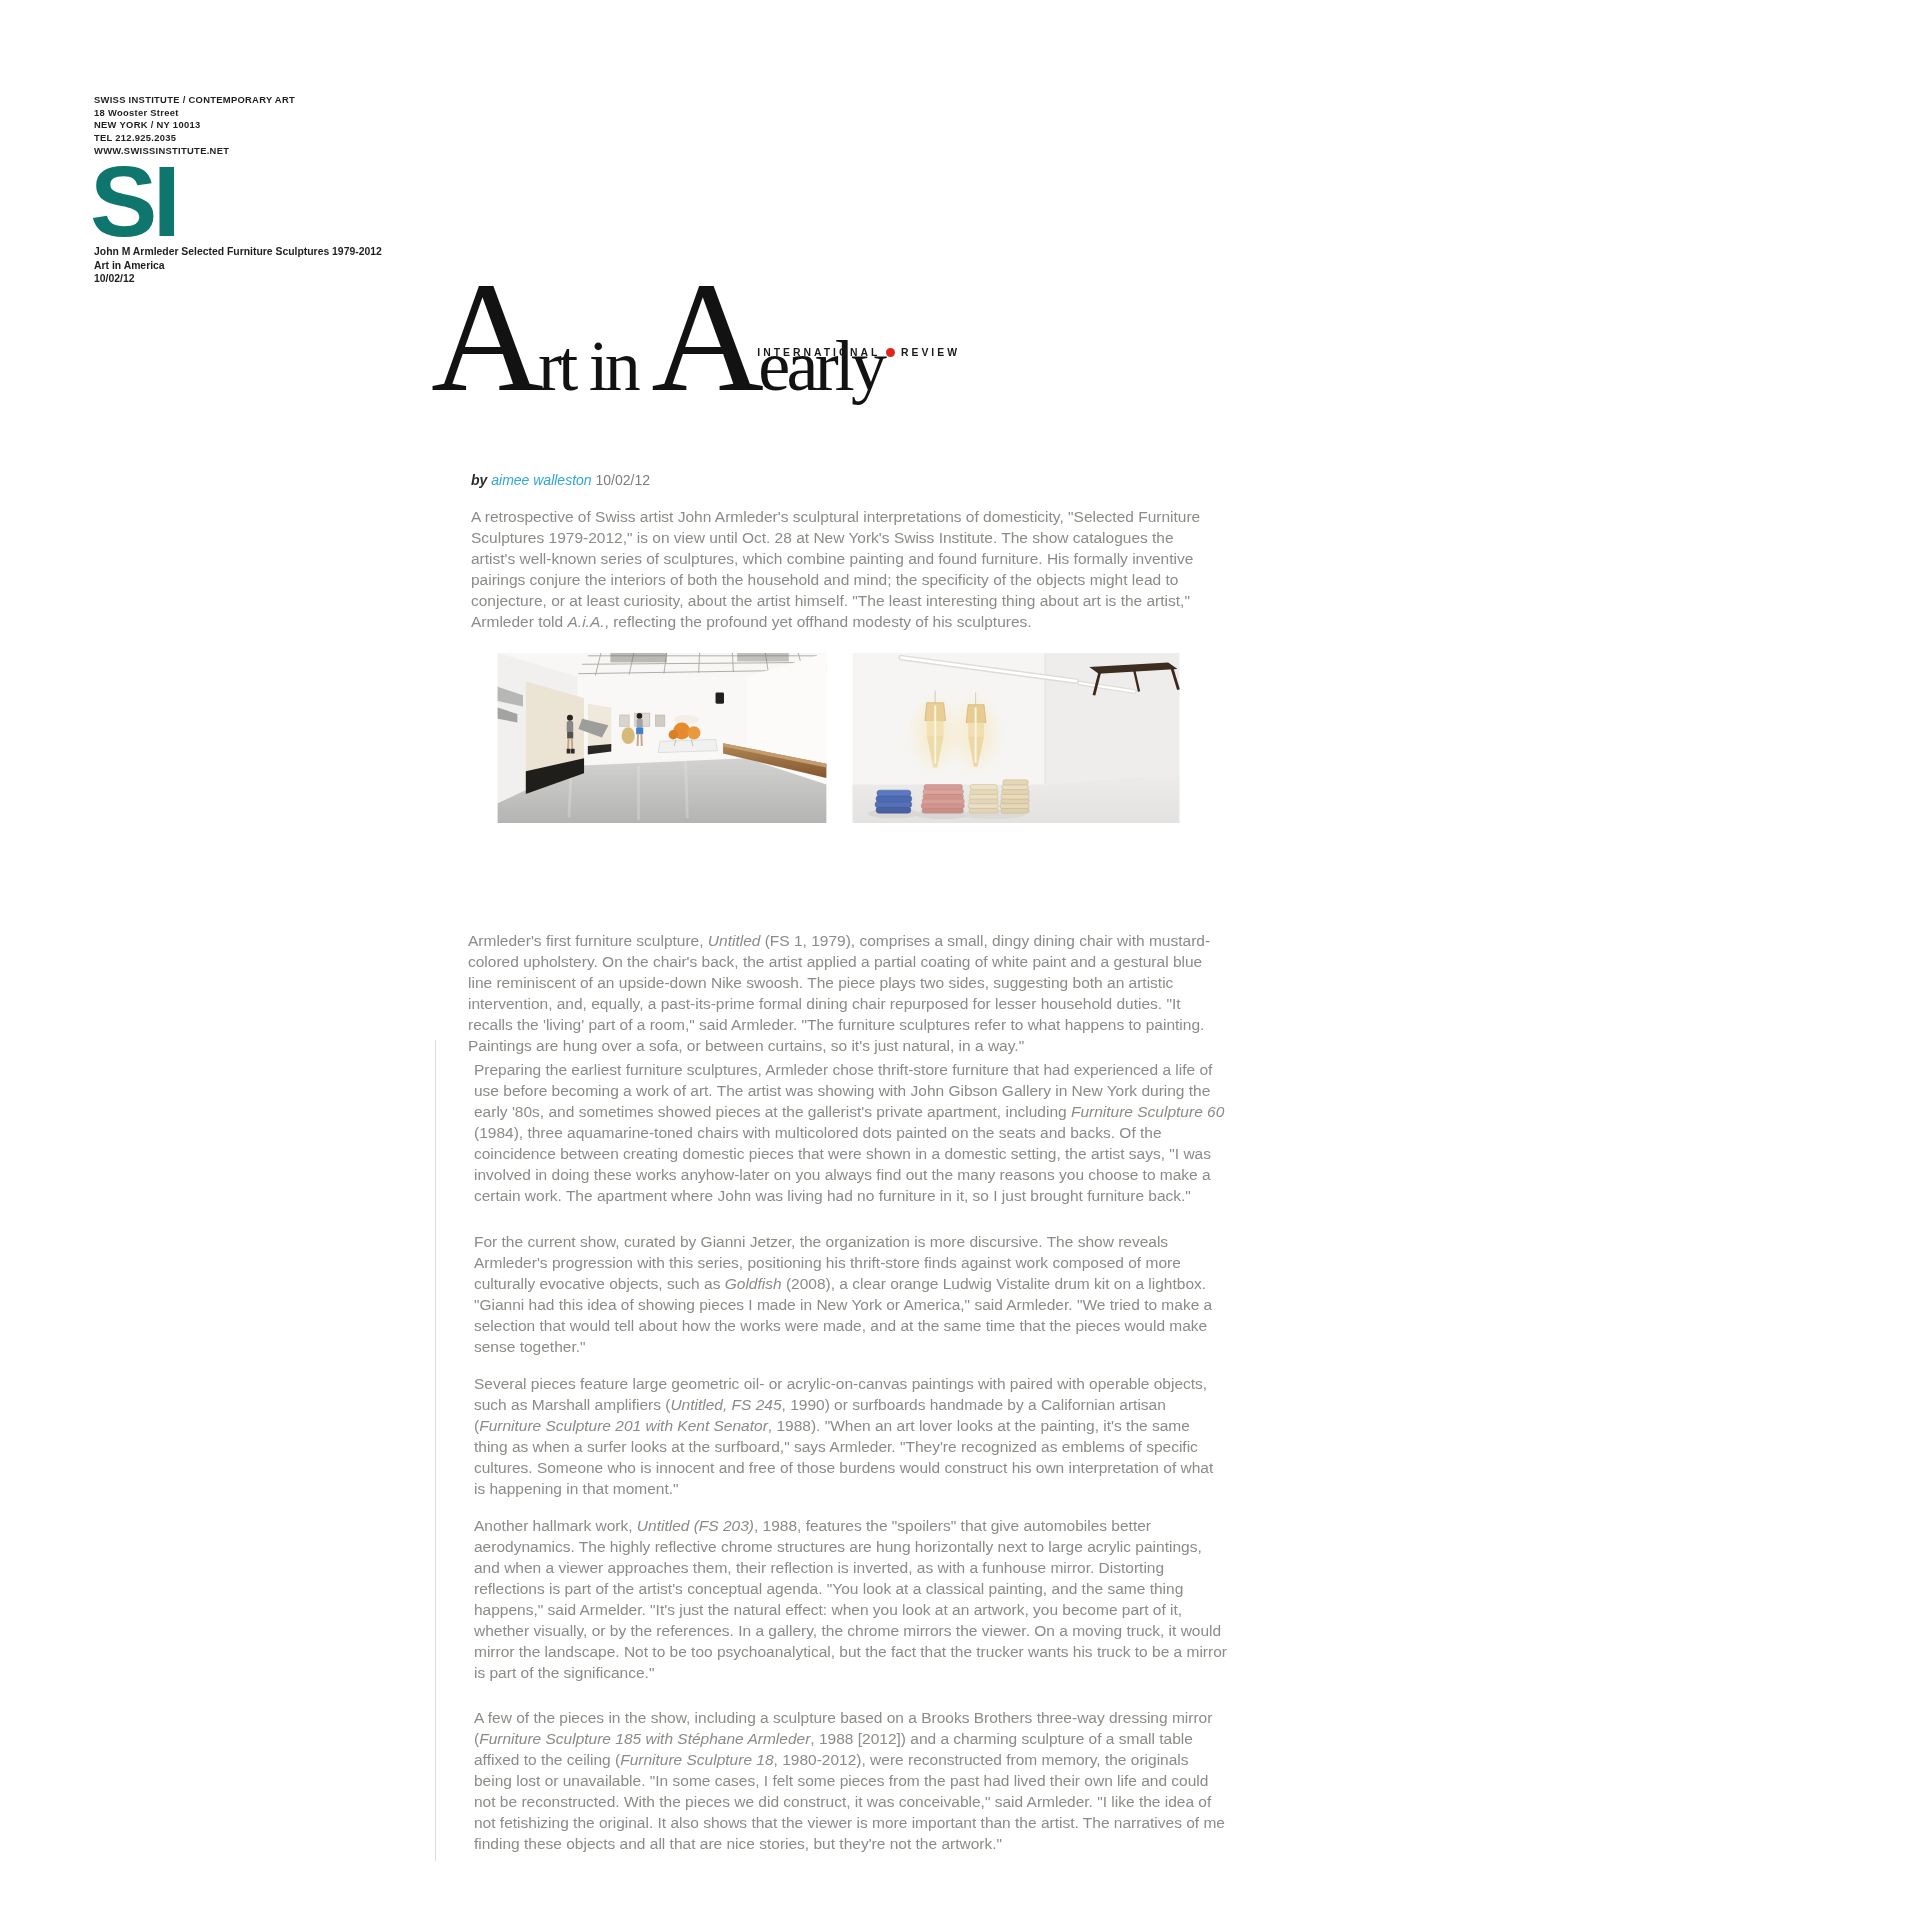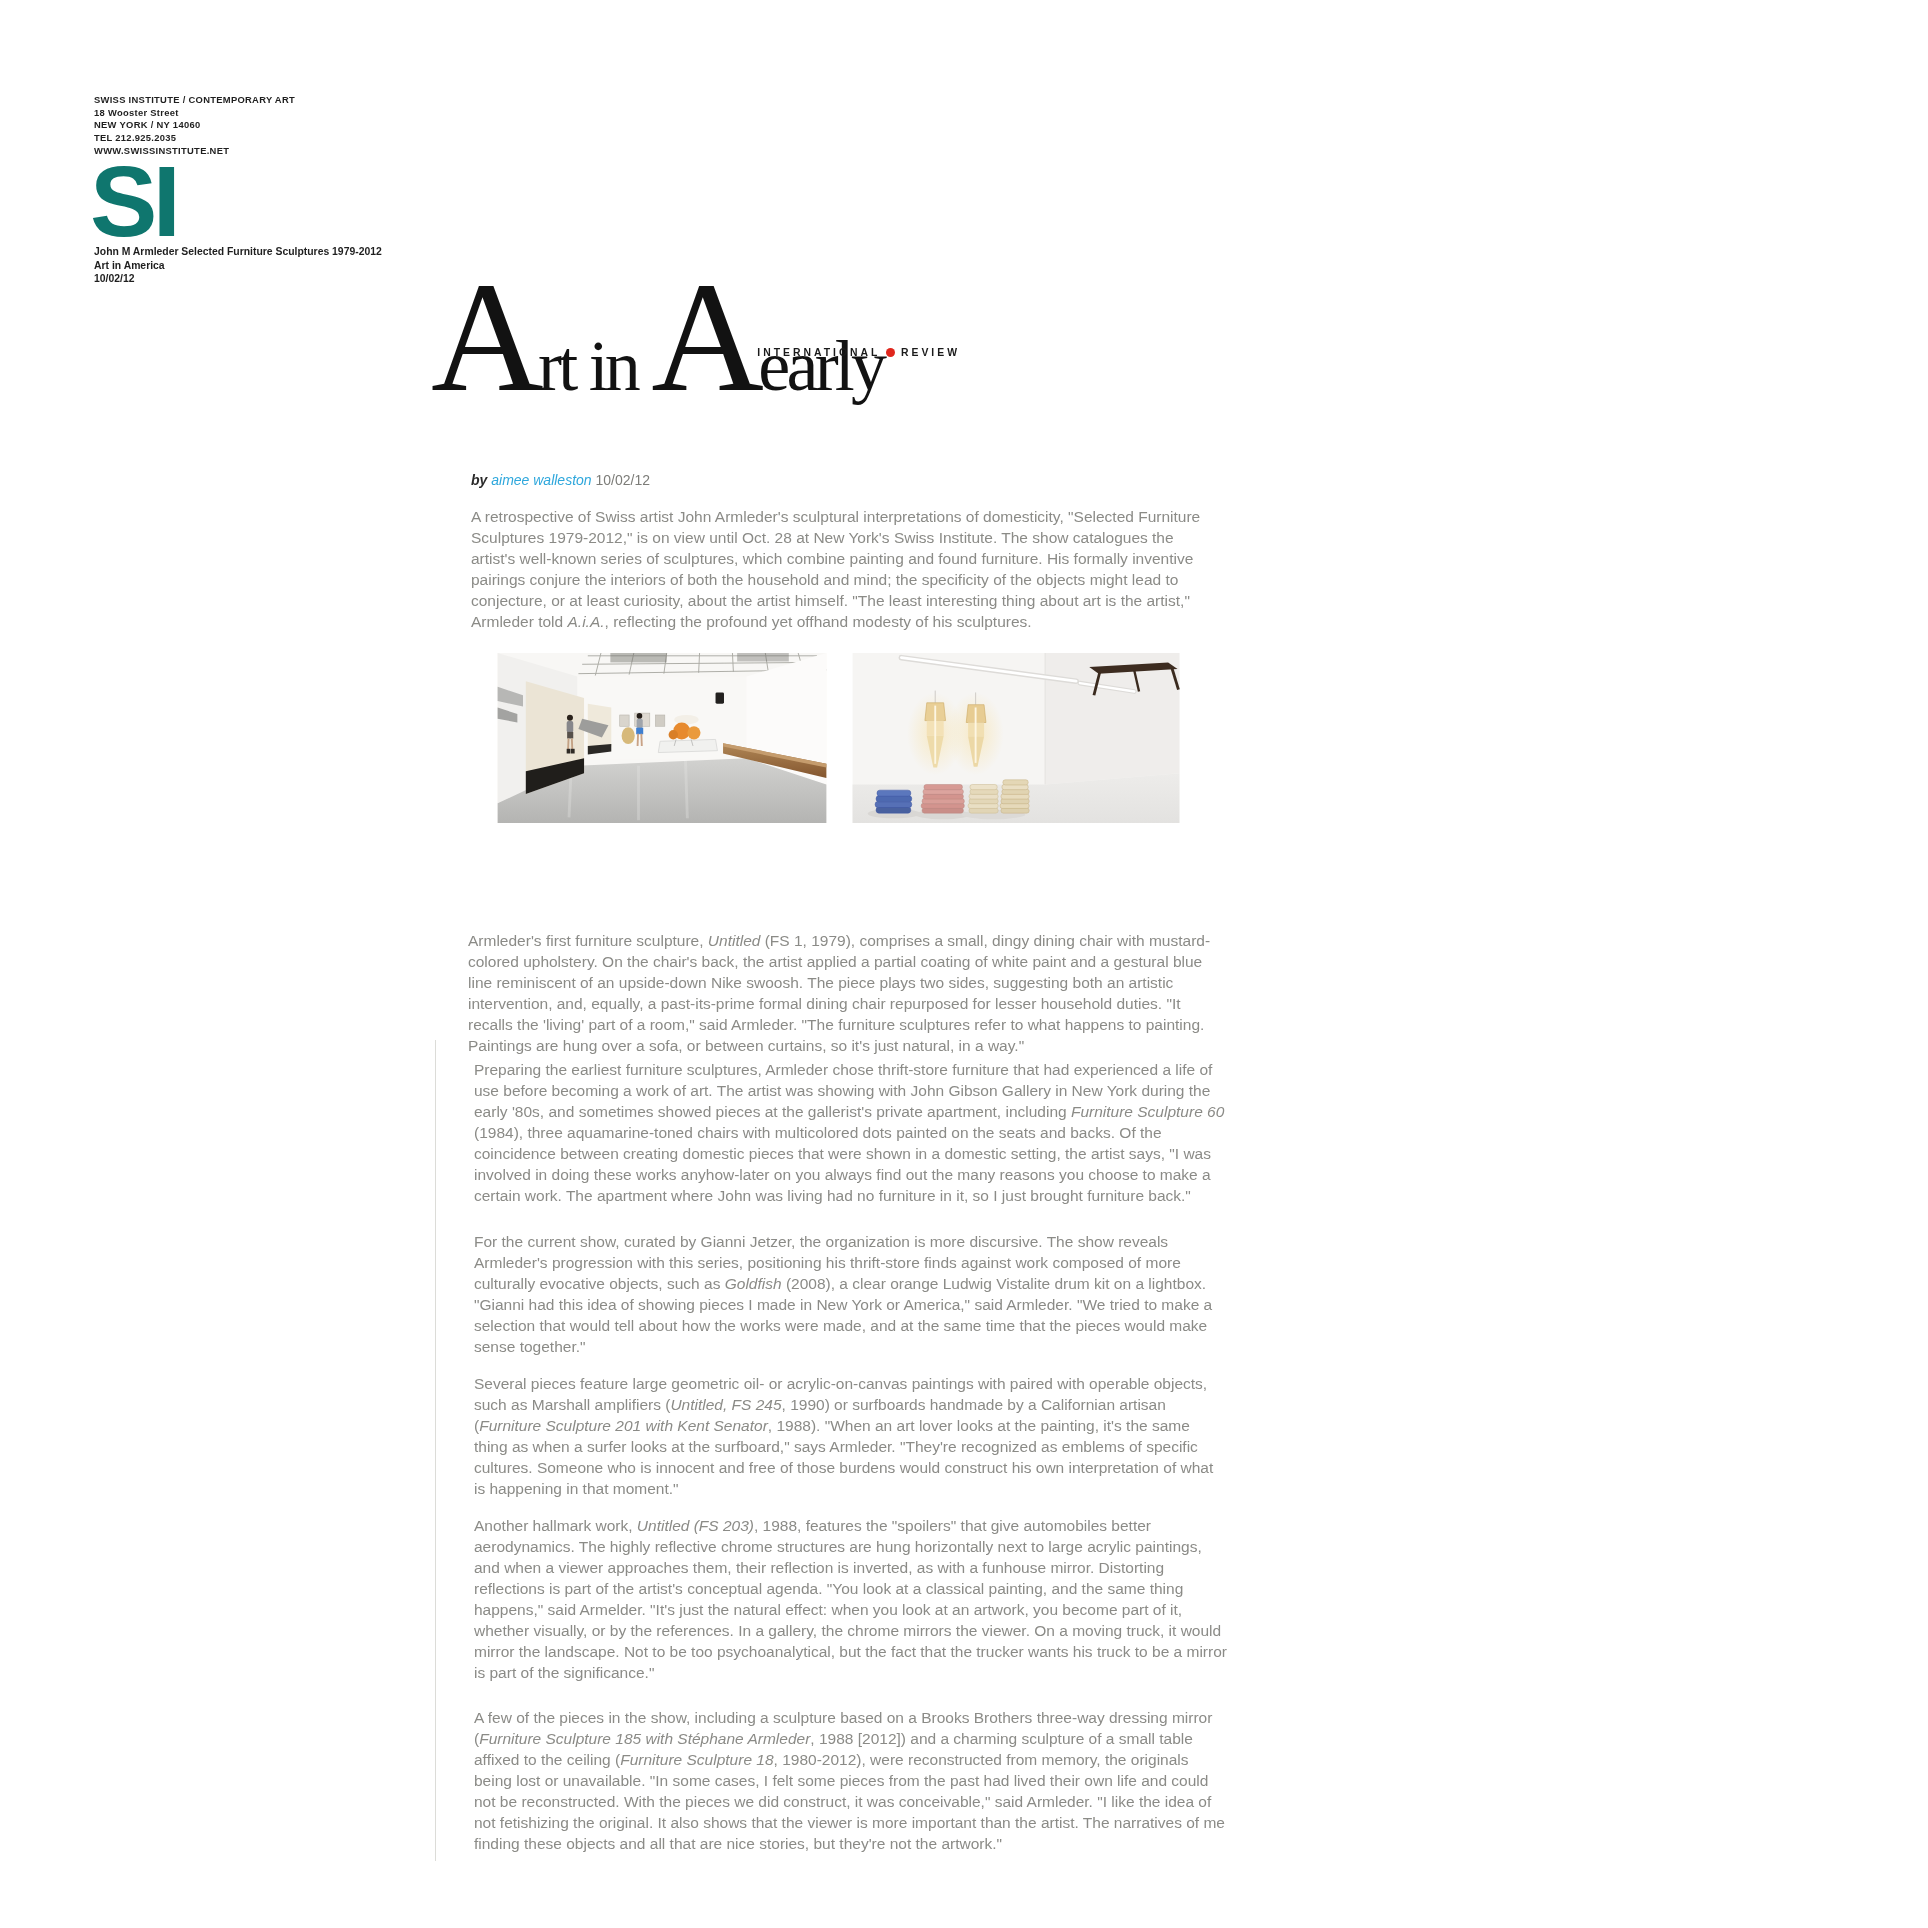--- a/index.html
+++ b/index.html
@@ -56,21 +56,21 @@
   .quote-box .para.gap-lg{margin-bottom:24.5px;}
 </style>
 </head>
 <body>
 
 <div class="page">
 
   <div class="letterhead">
     <div>SWISS INSTITUTE / CONTEMPORARY ART</div>
     <div>18 Wooster Street</div>
-    <div>NEW YORK / NY 14060</div>
+    <div>NEW YORK / NY 10013</div>
     <div>TEL 212.925.2035</div>
     <div>WWW.SWISSINSTITUTE.NET</div>
   </div>
   <div class="si-logo">SI</div>
   <div class="clipping">
     <div>John M Armleder Selected Furniture Sculptures 1979-2012</div>
     <div>Art in America</div>
     <div>10/02/12</div>
   </div>
 

